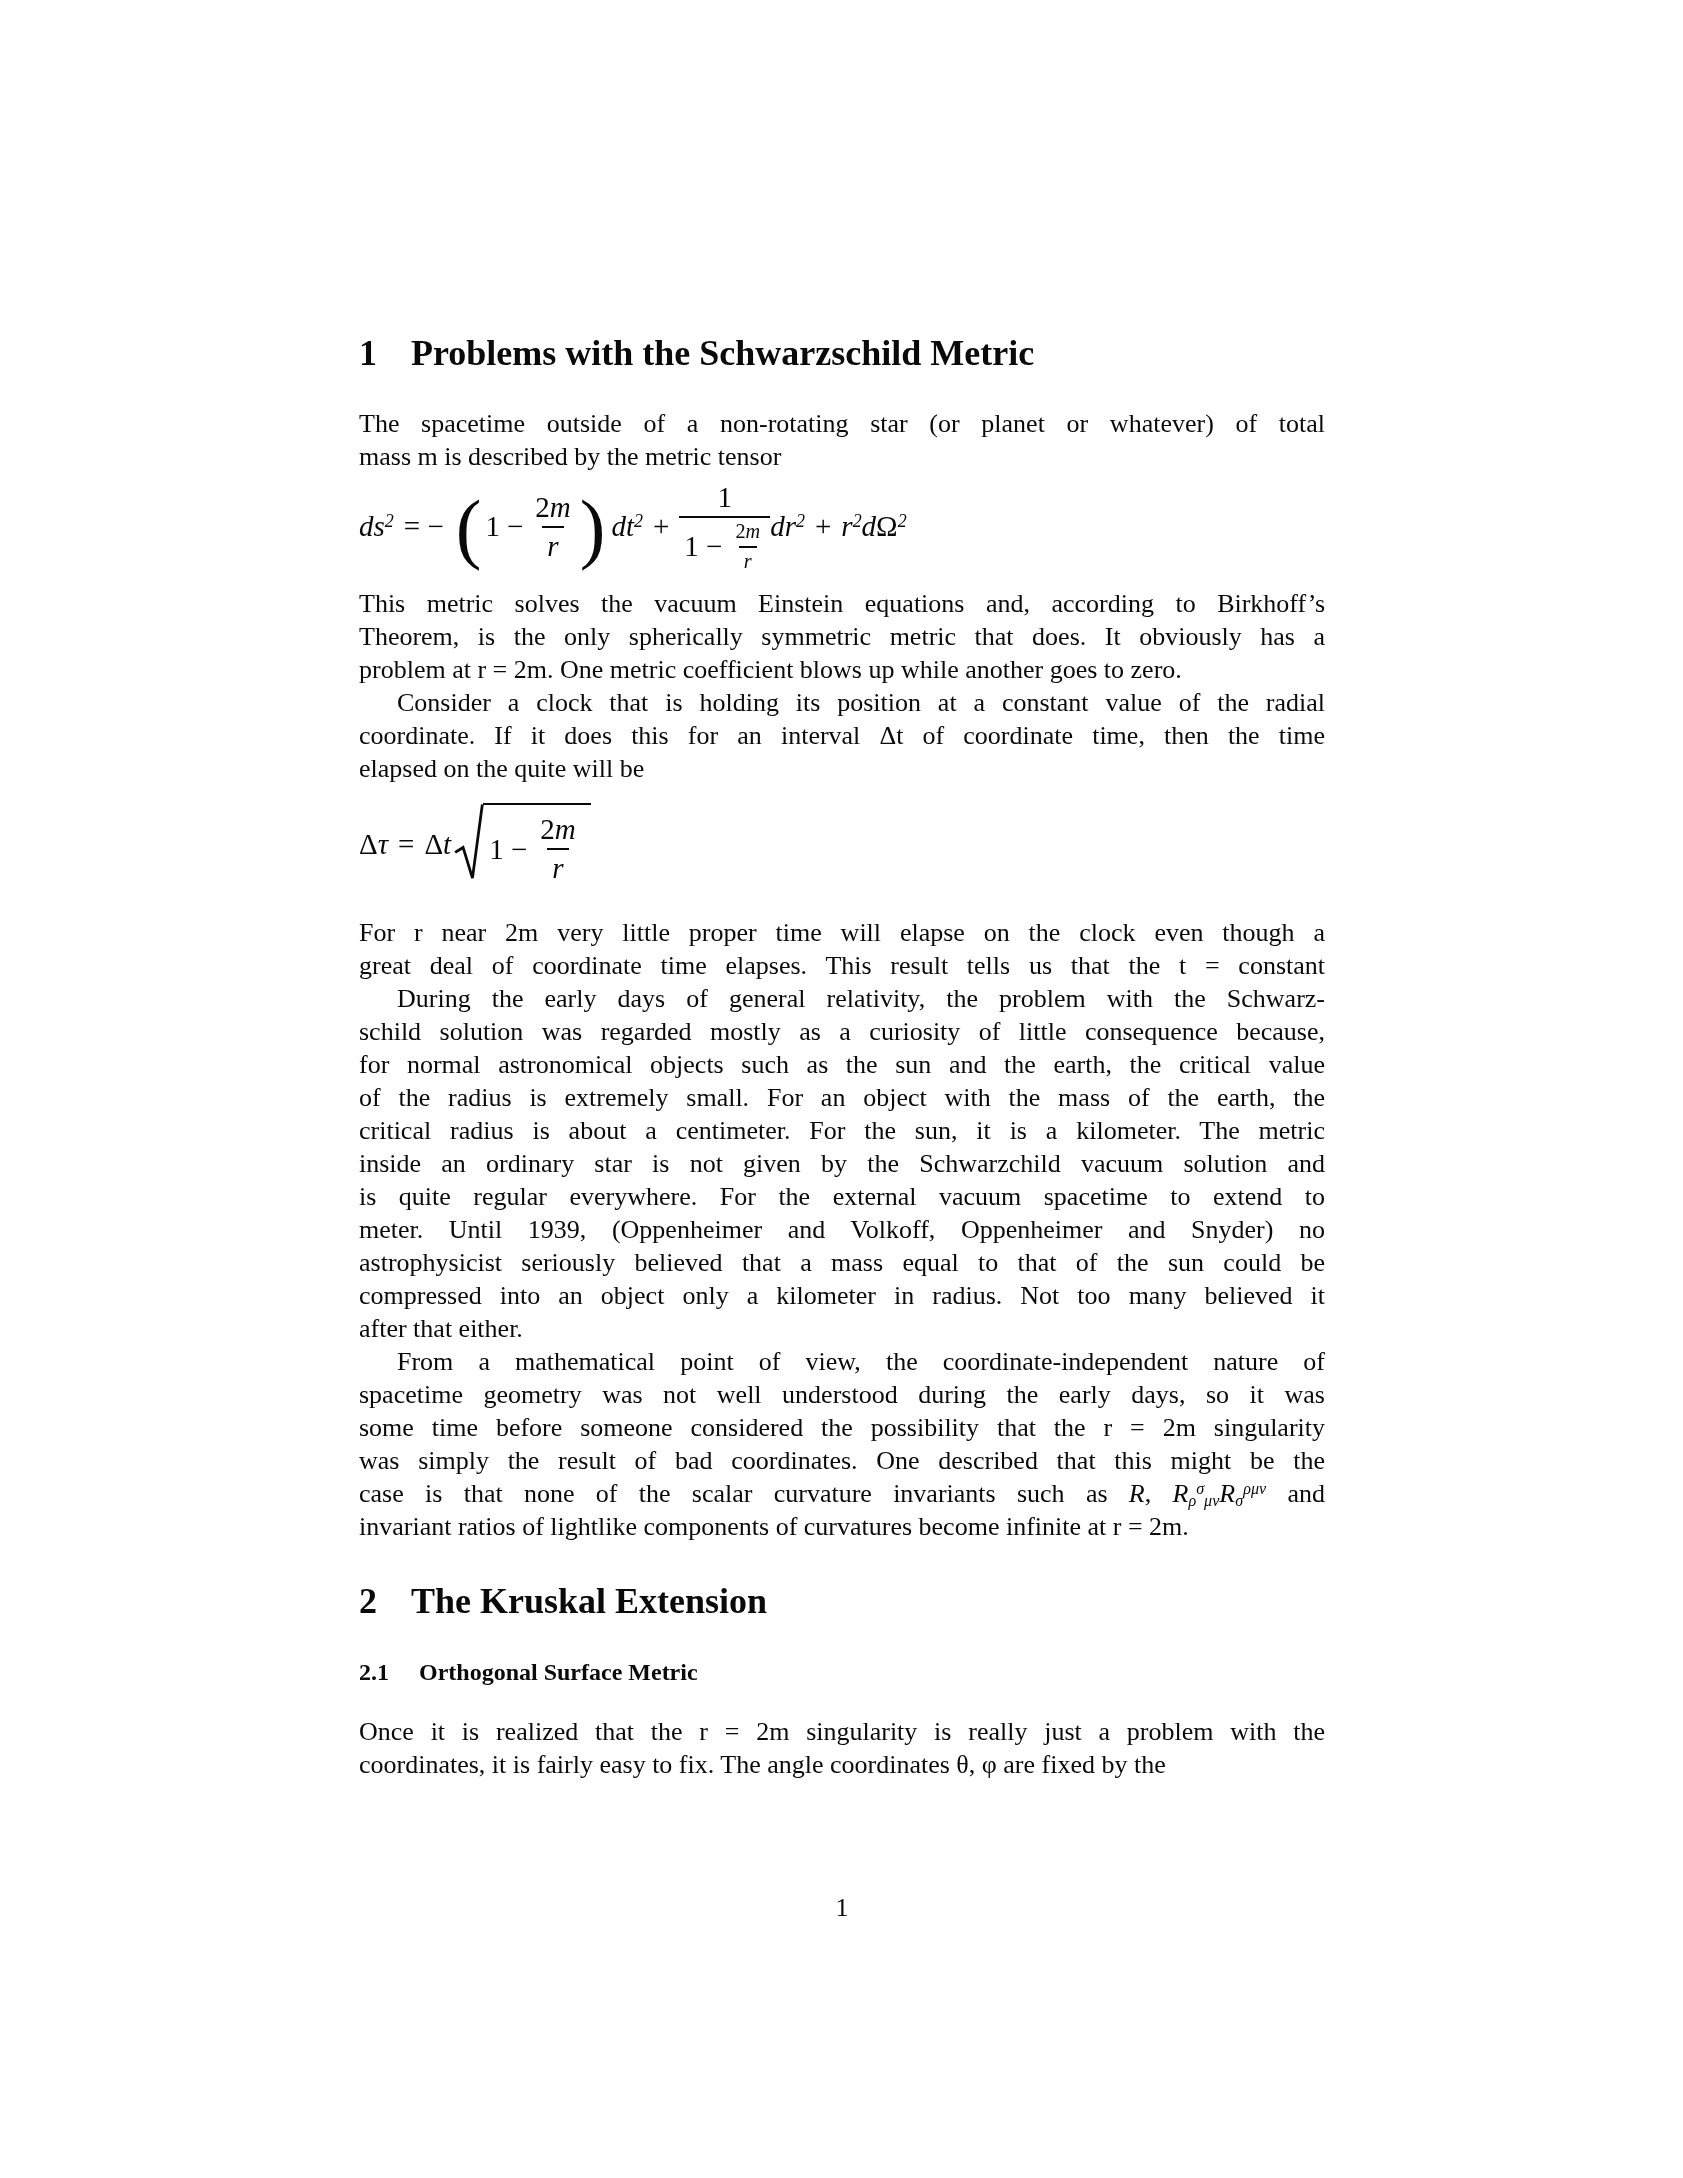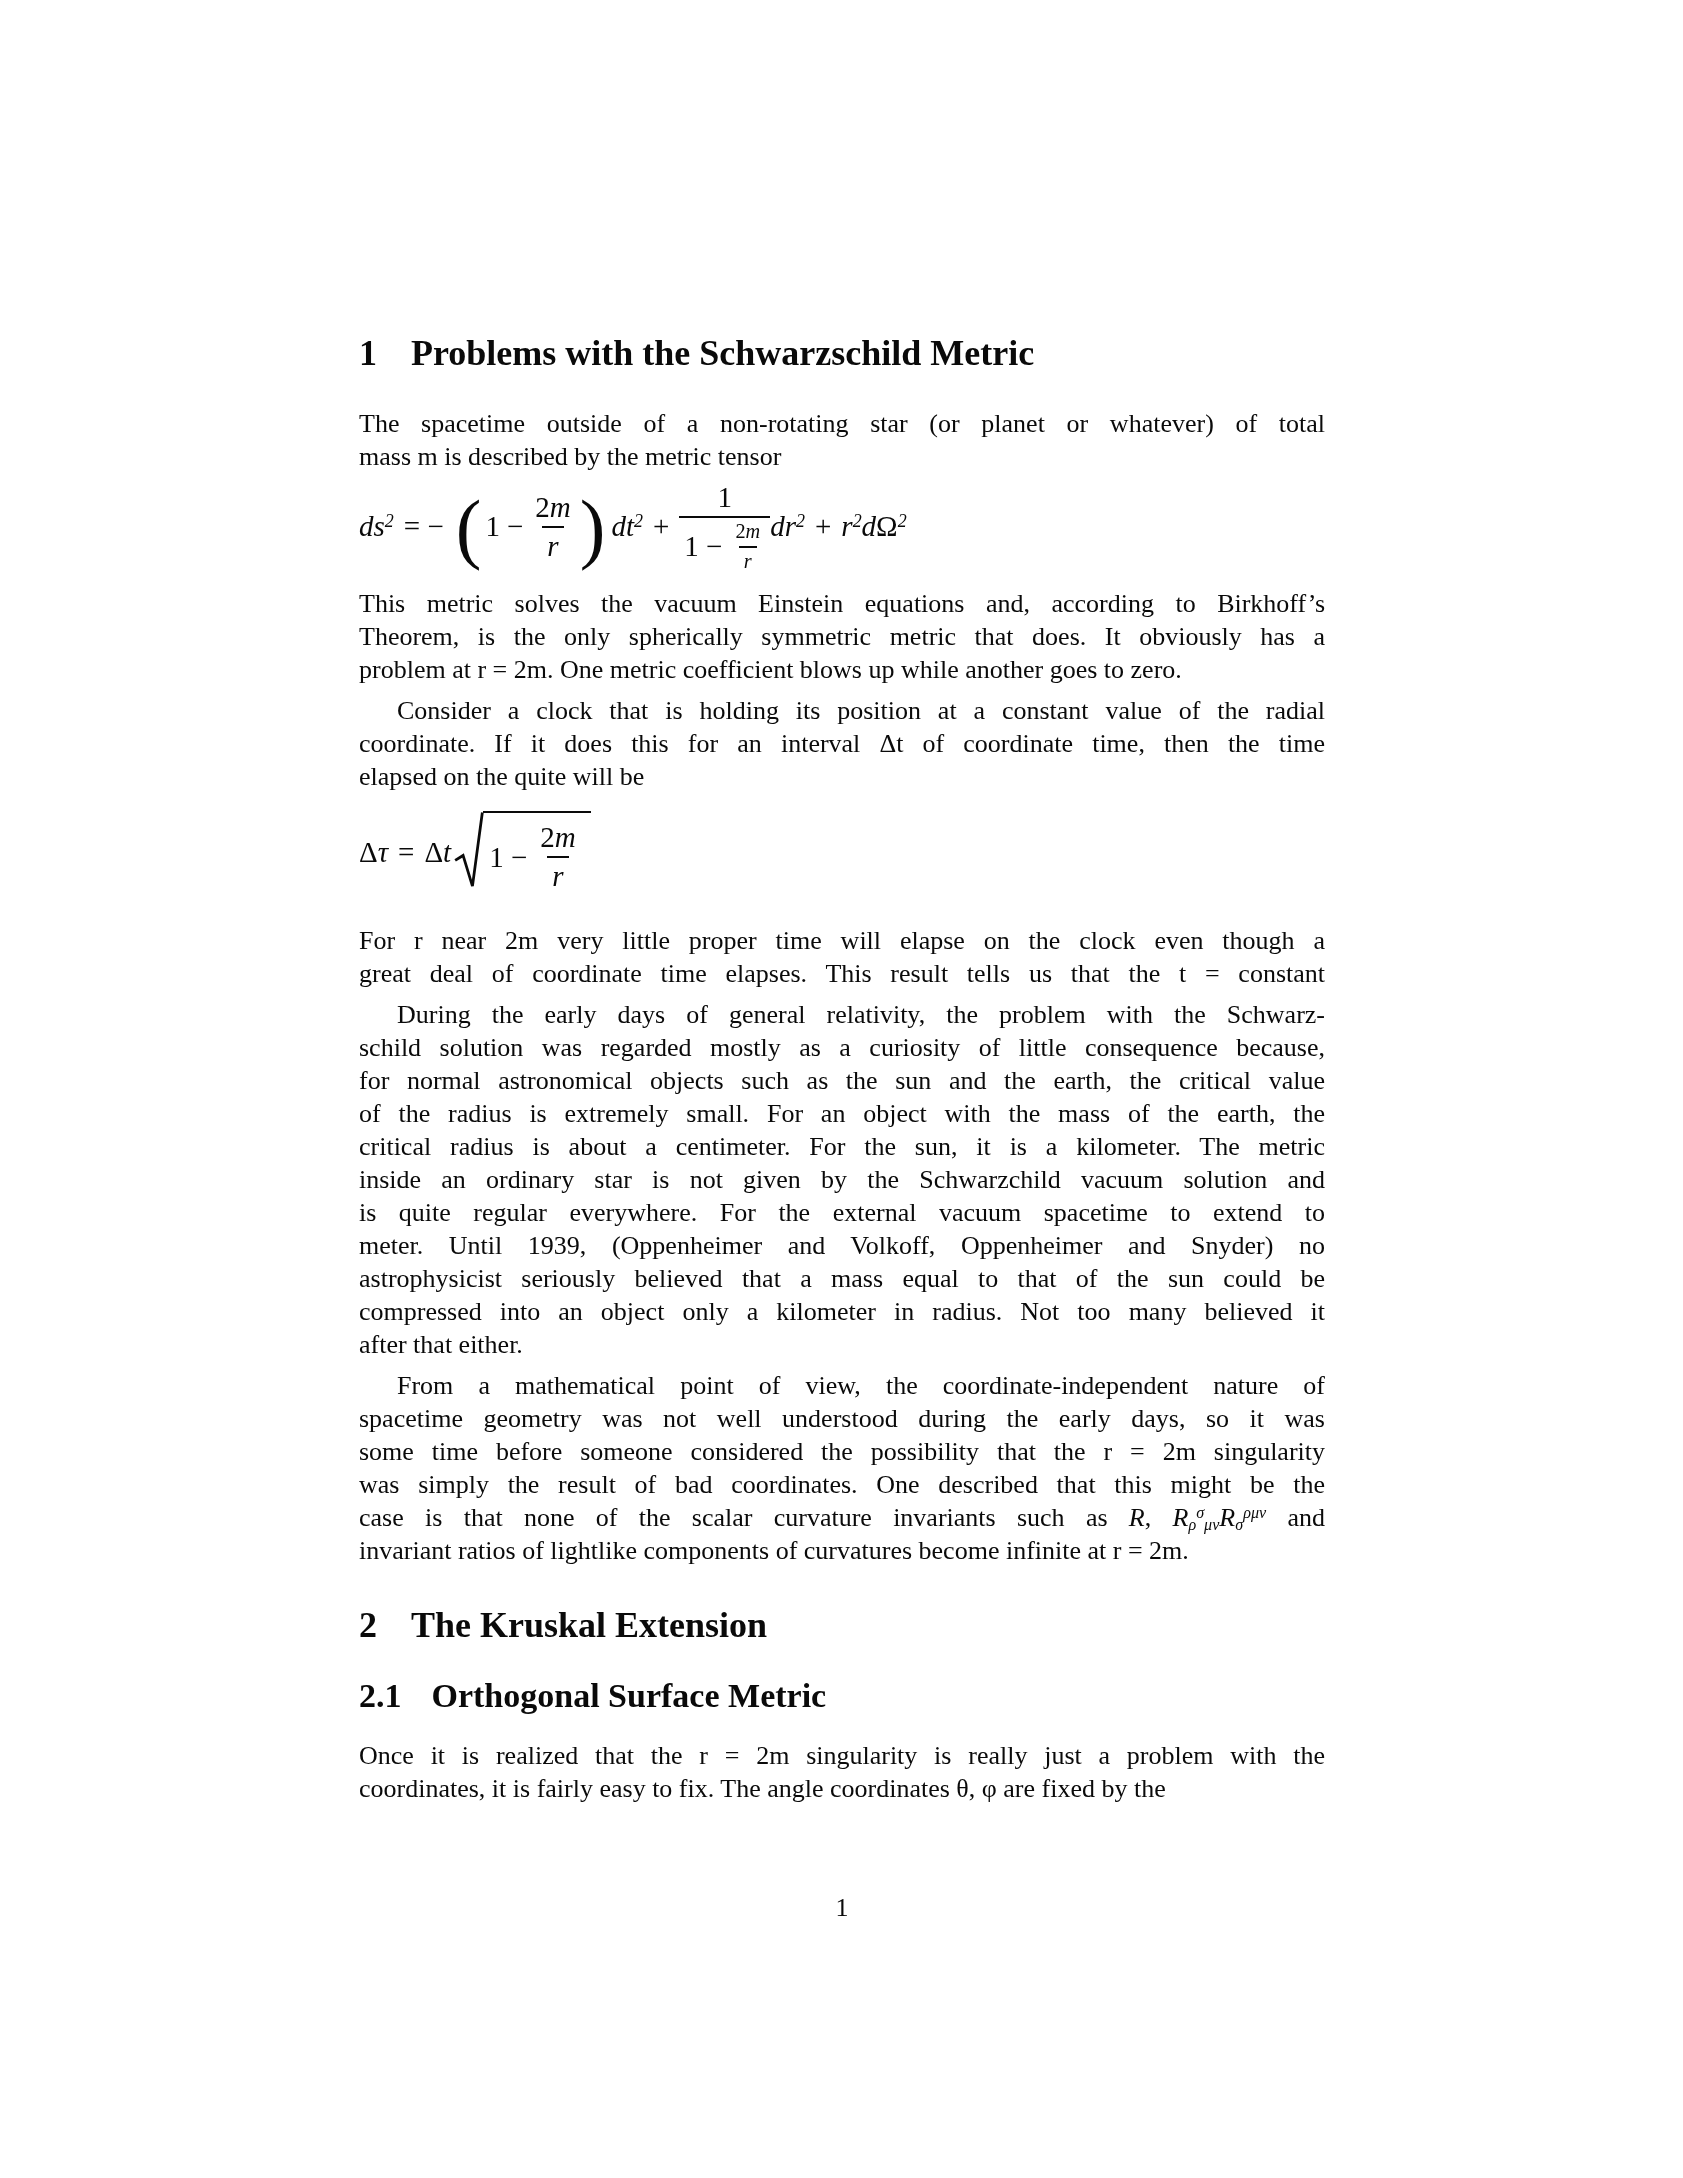--- a/index.html
+++ b/index.html
@@ -12,30 +12,30 @@
     overflow:hidden;
   }
   .text-block{
     position:absolute;left:359px;top:0;width:966px;
     font-size:26px;line-height:33px;
   }
   
   .heading{font-weight:bold;display:flex;align-items:baseline;}
   .h-sec{font-size:36px;line-height:44px;}
   .h-sec .headnum{margin-right:34px;}
-  .h-sub{font-size:34px;line-height:38px;}
+  .h-sub{font-size:24px;line-height:38px;}
   .h-sub .headnum{margin-right:30px;}
   .h1a{padding-top:331px;margin:0 0 32px 0;}
   .h1b{margin:36px 0 0 0;}
   .h2a{margin:30px 0 24px 0;}
   
   .para{margin:0;}
   .jline{text-align:justify;text-align-last:justify;}
   .jline.lastline{text-align-last:auto;}
-  .indent .jline:first-child{text-indent:38px;margin-top:8px;}
+  .indent .jline:first-child{text-indent:38px;}
   sub,sup{font-size:0.62em;line-height:0;font-style:italic;}
   sup{vertical-align:0.52em;}
   sub{vertical-align:-0.24em;}
   
   .display-eq{
     display:flex;justify-content:flex-start;align-items:center;
     font-size:29px;line-height:1.15;
   }
   .eq-metric{margin:8px 0 14px 0;}
   .eq-tau{margin:18px 0 30px 0;}

